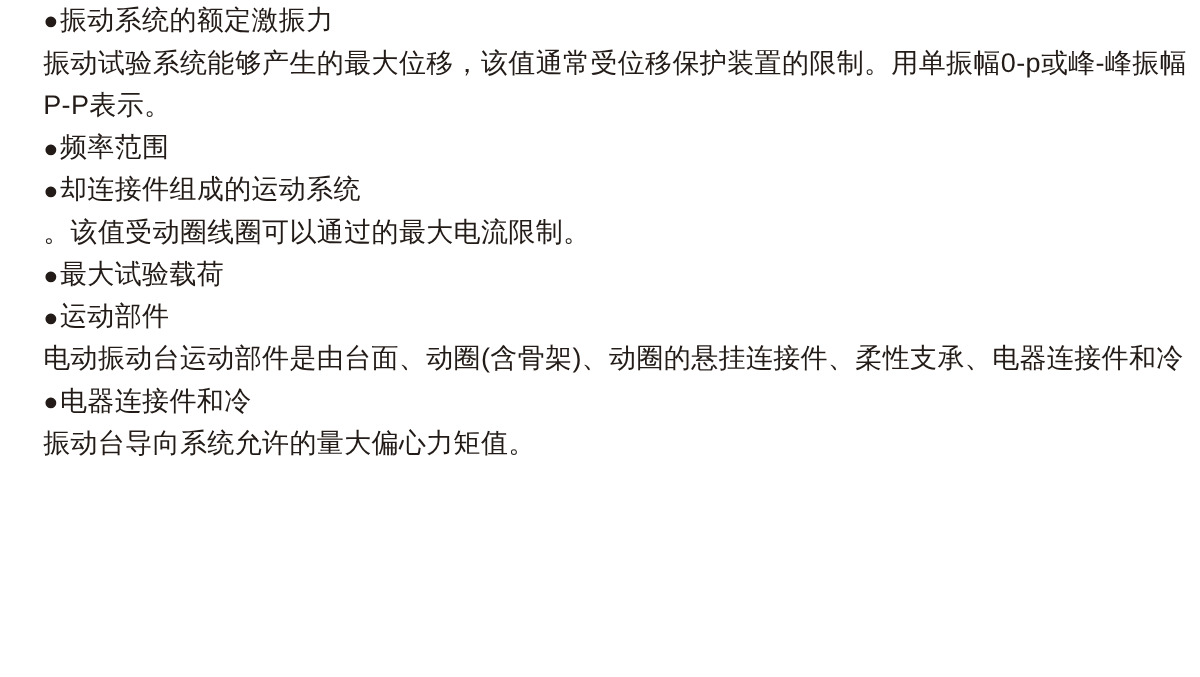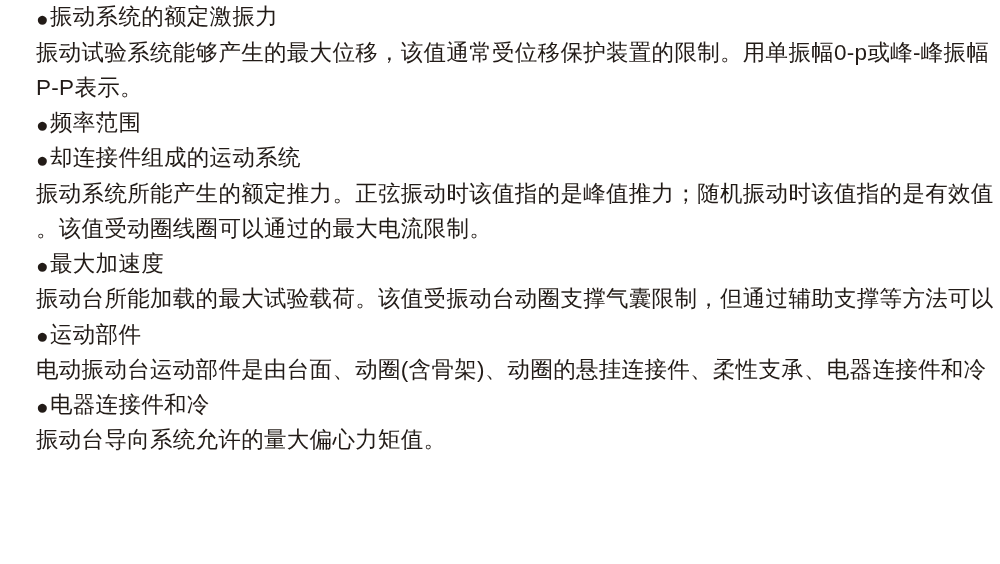--- a/index.html
+++ b/index.html
@@ -58,30 +58,28 @@
       <span class="bullet">●</span>
       <span>频率范围</span>
     </div>
   </section>
 
   <section>
     <div class="line heading">
       <span class="bullet">●</span>
       <span>却连接件组成的运动系统</span>
     </div>
-    <div class="line body">振动系统所能产生的额定推力。正弦振动时该值指的是峰值推力；随机振动时该值指的是有效值</div>
     <div class="line body">。该值受动圈线圈可以通过的最大电流限制。</div>
   </section>
 
   <section>
     <div class="line heading">
       <span class="bullet">●</span>
-      <span>最大加速度</span>
+      <span>最大试验载荷</span>
     </div>
-    <div class="line body">振动台所能加载的最大试验载荷。该值受振动台动圈支撑气囊限制，但通过辅助支撑等方法可以</div>
   </section>
 
   <section>
     <div class="line heading">
       <span class="bullet">●</span>
       <span>运动部件</span>
     </div>
     <div class="line body">电动振动台运动部件是由台面、动圈(含骨架)、动圈的悬挂连接件、柔性支承、电器连接件和冷</div>
   </section>
 

